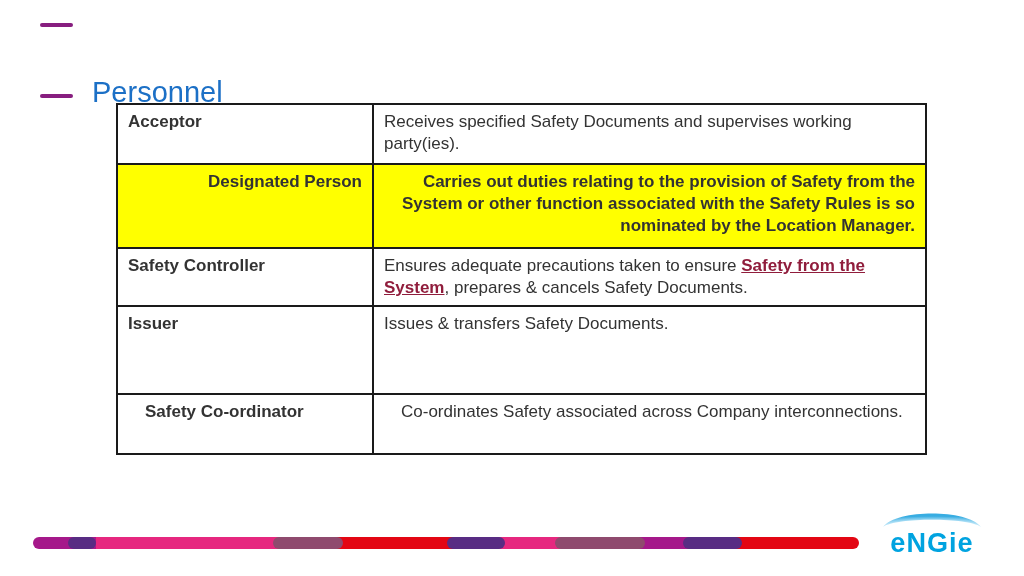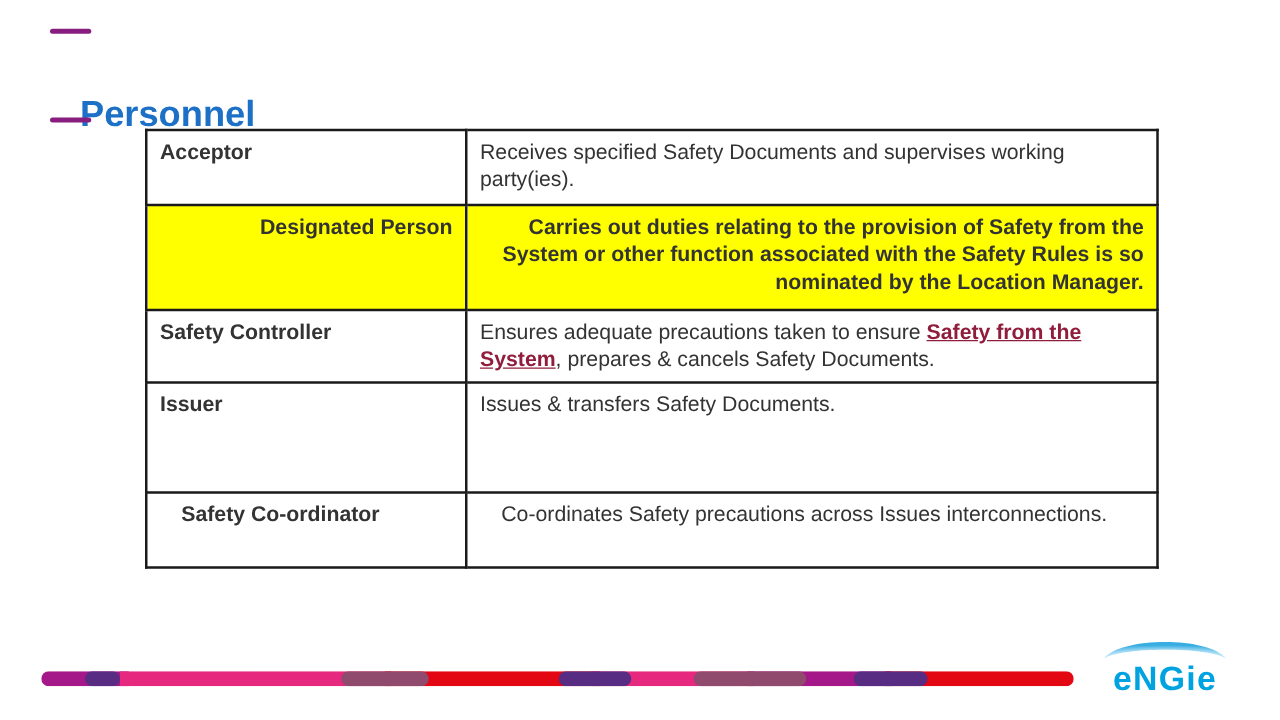--- a/index.html
+++ b/index.html
@@ -8,22 +8,22 @@
     background:#ffffff;
     font-family:"Liberation Sans","DejaVu Sans",sans-serif;
   }
   .dash{
     position:absolute;left:40px;width:33px;height:4px;border-radius:2px;
     background:var(--dash-color,#871e7f);
   }
   .dash.top{top:23px;}
   .dash.bottom{top:94px;}
   .slide-title{
-    position:absolute;left:64px;top:42px;
-    font-size:29px;font-weight:bold;color:var(--title-color,#1c70c6);
+    position:absolute;left:92px;top:42px;
+    font-size:29px;font-weight:normal;color:var(--title-color,#1c70c6);
     letter-spacing:0px;
     margin-top:34px;
   }
   table.personnel{
     position:absolute;left:116px;top:103px;
     width:809px;border-collapse:collapse;table-layout:fixed;
   }
   table.personnel td{
     border:2px solid var(--border-color,#1a1a1a);
     vertical-align:top;padding:6px 10px;
@@ -80,21 +80,21 @@
       <tr>
         <td class="role-cell">Safety Controller</td>
         <td class="desc-cell"><span>Ensures adequate precautions taken to ensure </span><span class="emph">Safety from the System</span><span>, prepares &amp; cancels Safety Documents.</span></td>
       </tr>
       <tr>
         <td class="role-cell">Issuer</td>
         <td class="desc-cell"><span>Issues &amp; transfers Safety Documents.</span></td>
       </tr>
       <tr>
         <td class="role-cell">Safety Co-ordinator</td>
-        <td class="desc-cell"><span>Co-ordinates Safety precautions across Issues interconnections.</span></td>
+        <td class="desc-cell"><span>Co-ordinates Safety associated across Company interconnections.</span></td>
       </tr>
     </tbody>
 </table>
 
 <div class="brand-bar" id="brand-bar">
     <div class="seg base" style="left: 0px; width: 70px; background: rgb(165, 24, 138);"></div>
     <div class="seg base" style="left: 63px; width: 217px; background: rgb(230, 40, 127);"></div>
     <div class="seg base" style="left: 275px; width: 172px; background: rgb(227, 6, 19);"></div>
     <div class="seg base" style="left: 440px; width: 130px; background: rgb(230, 40, 127);"></div>
     <div class="seg base" style="left: 565px; width: 115px; background: rgb(165, 24, 138);"></div>

